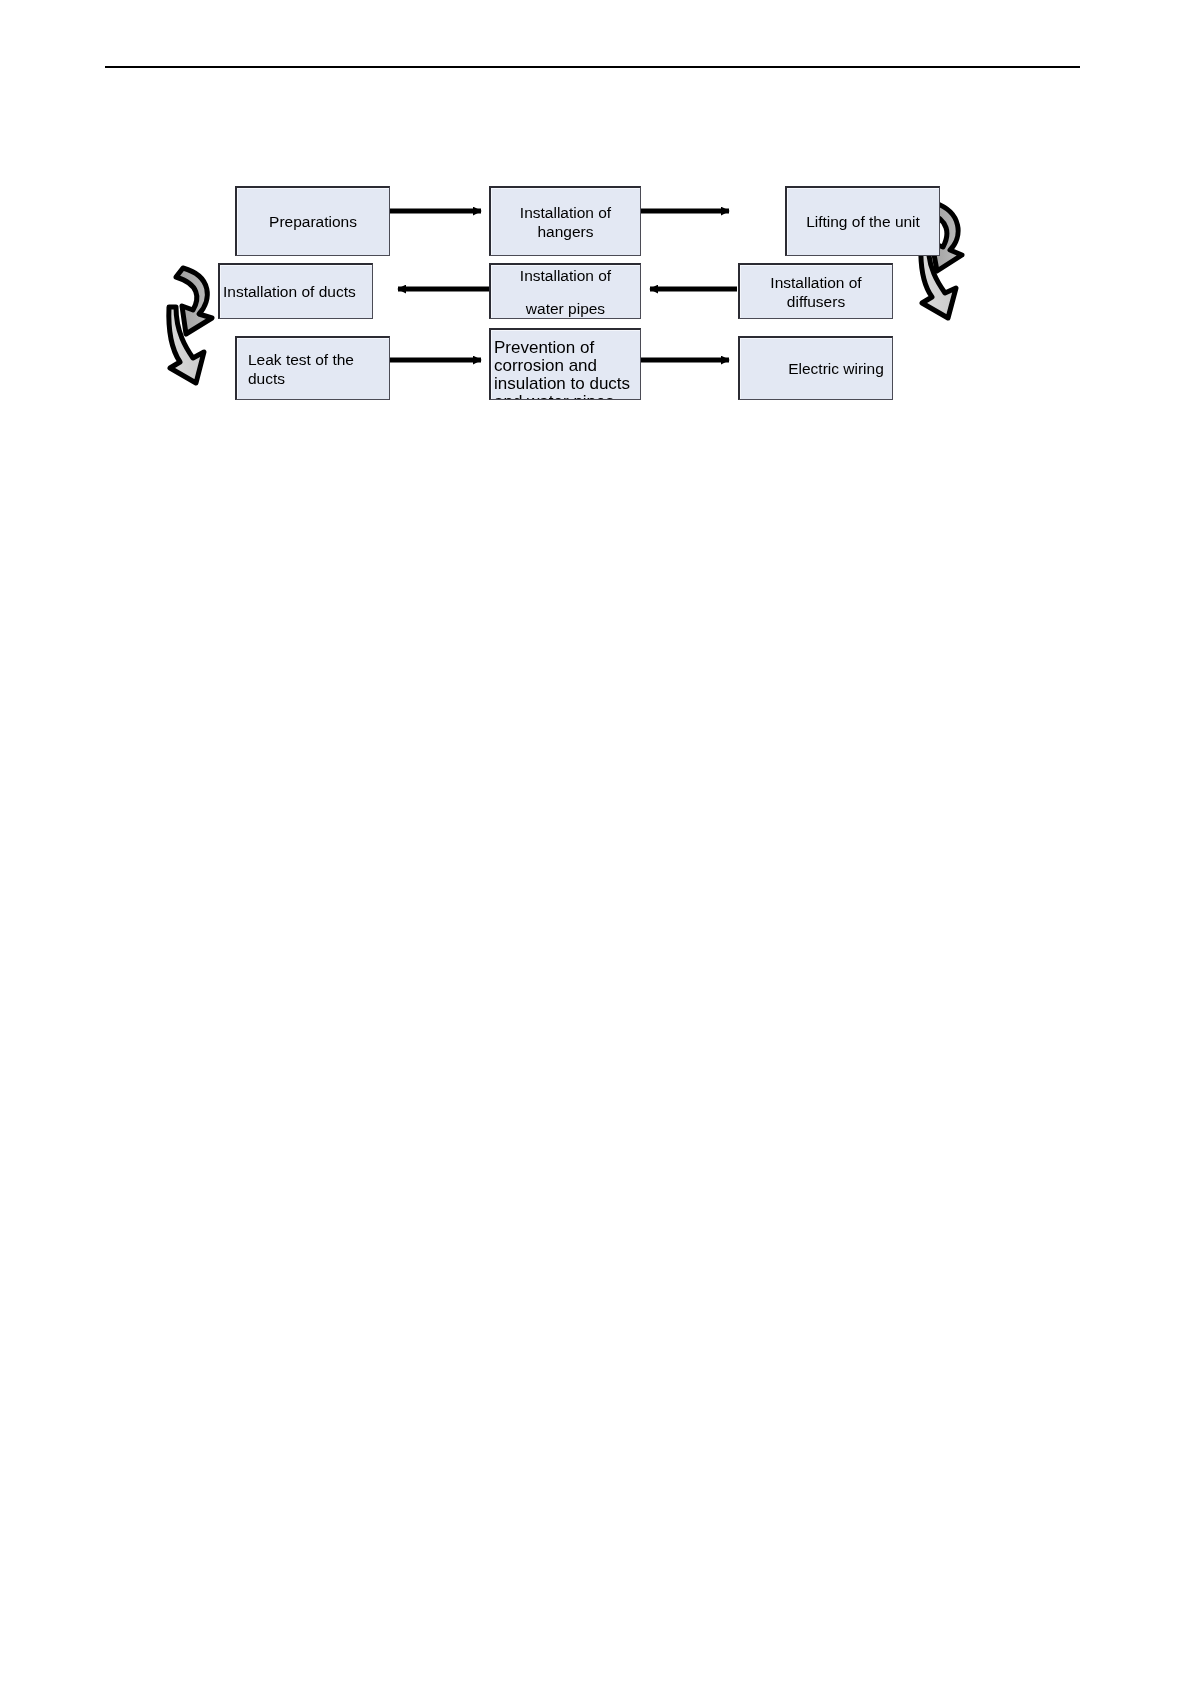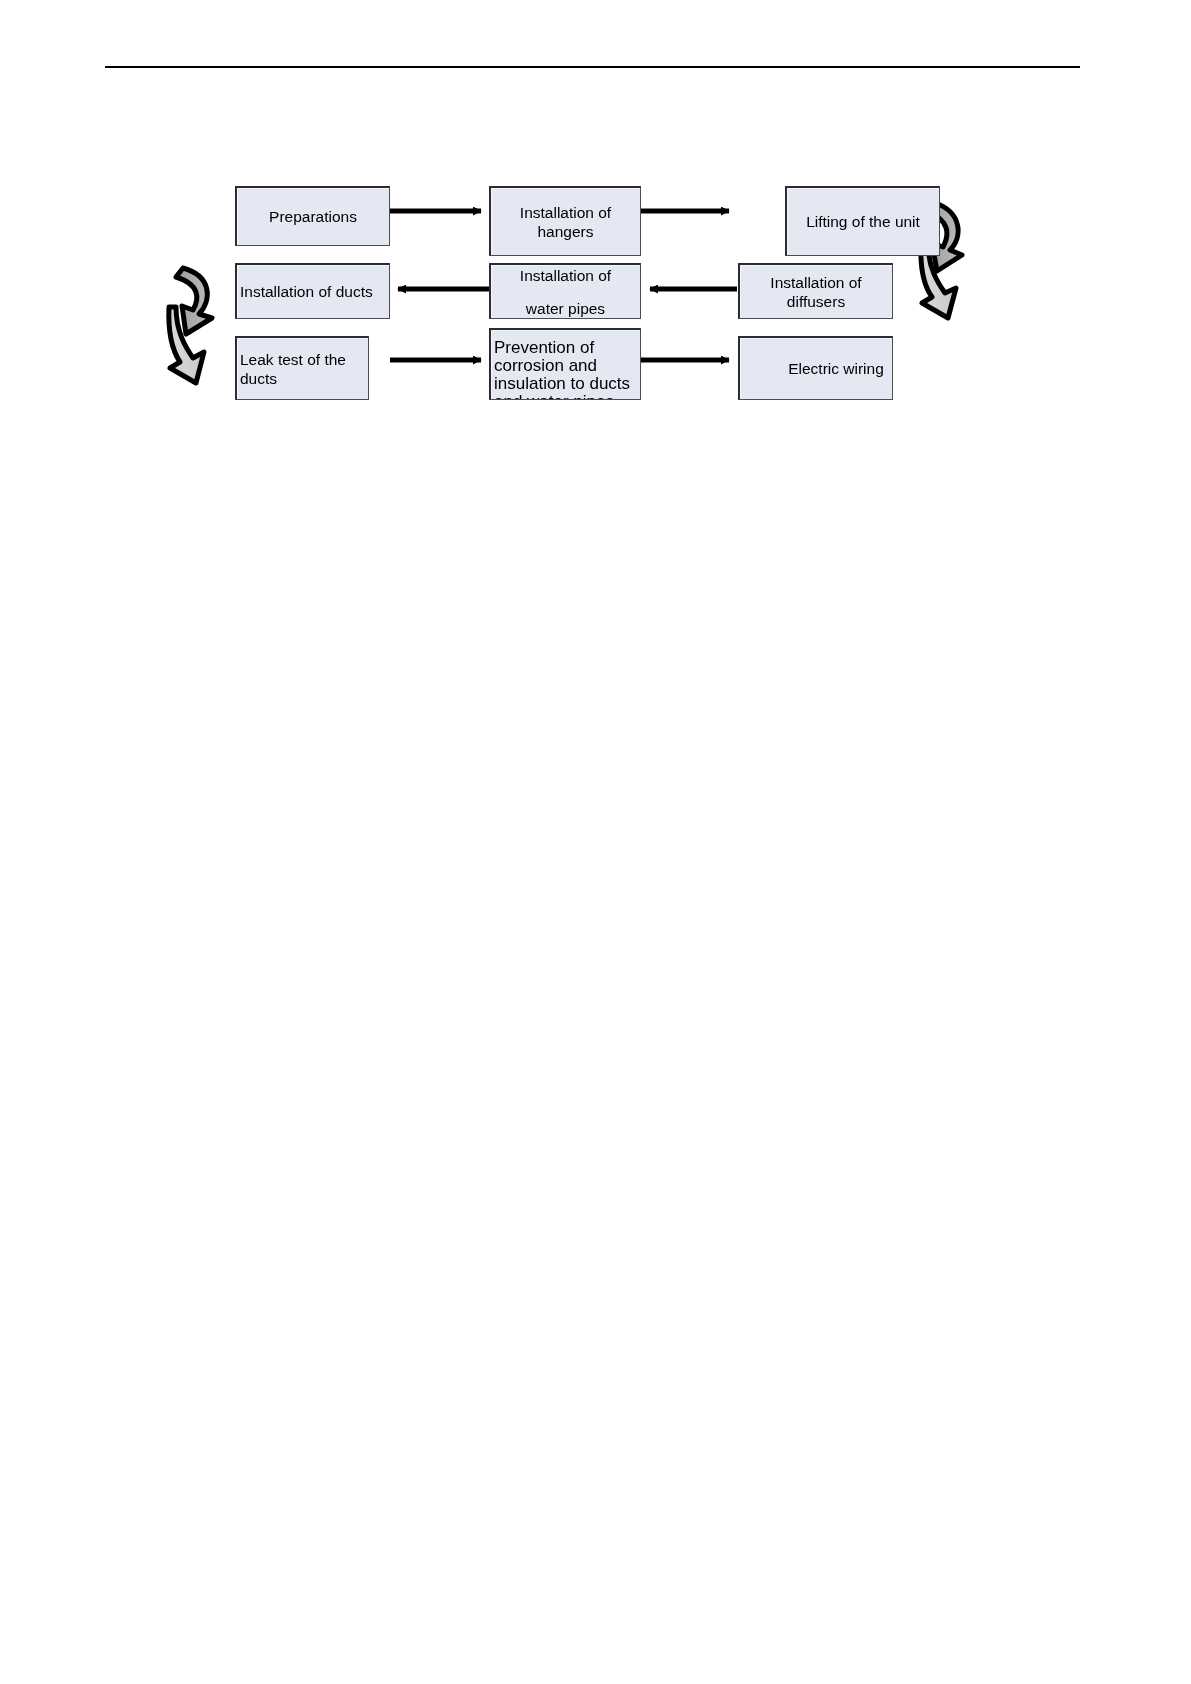--- a/index.html
+++ b/index.html
@@ -155,48 +155,48 @@
         <path d="M928,243
                  C 928,268 938,283 945,293
                  L 956,288
                  L 948,318
                  L 922,303
                  L 932,297
                  C 924,286 920,266 921,243 Z" fill="url(#loopLight)" stroke="#000000" stroke-width="5" stroke-linejoin="round"></path>
       </g>
     </svg>
 
-    <div class="flow-box" style="left:235px; top:186px; width:155px; height:60px;">
+    <div class="flow-box" style="left:235px; top:186px; width:155px; height:70px;">
       <span class="box-label">Preparations</span>
     </div>
 
     <div class="flow-box" style="left:489px; top:186px; width:152px; height:70px;">
       <span class="box-label">Installation of
 hangers</span>
     </div>
 
     <div class="flow-box" style="left:738px; top:186px; width:155px; height:70px;margin-left:47px;">
       <span class="box-label">Lifting of the unit</span>
     </div>
 
-    <div class="flow-box align-left" style="left:235px; top:263px; width:155px; height:56px;">
+    <div class="flow-box align-left" style="left:218px; top:263px; width:155px; height:56px;">
       <span class="box-label">Installation of ducts</span>
     </div>
 
     <div class="flow-box wide-lines" style="left:489px; top:263px; width:152px; height:56px;">
       <span class="box-label">Installation of
 water pipes</span>
     </div>
 
     <div class="flow-box" style="left:738px; top:263px; width:155px; height:56px;">
       <span class="box-label">Installation of
 diffusers</span>
     </div>
 
-    <div class="flow-box align-left" style="left:235px; top:336px; width:134px; height:64px;">
+    <div class="flow-box align-left" style="left:235px; top:336px; width:155px; height:64px;padding-left:8px;">
       <span class="box-label">Leak test of the
 ducts</span>
     </div>
 
     <div class="flow-box align-left tight-lines" style="left:489px; top:328px; width:152px; height:72px;">
       <span class="box-label">Prevention of
 corrosion and
 insulation to ducts
 and water pipes</span>
     </div>

